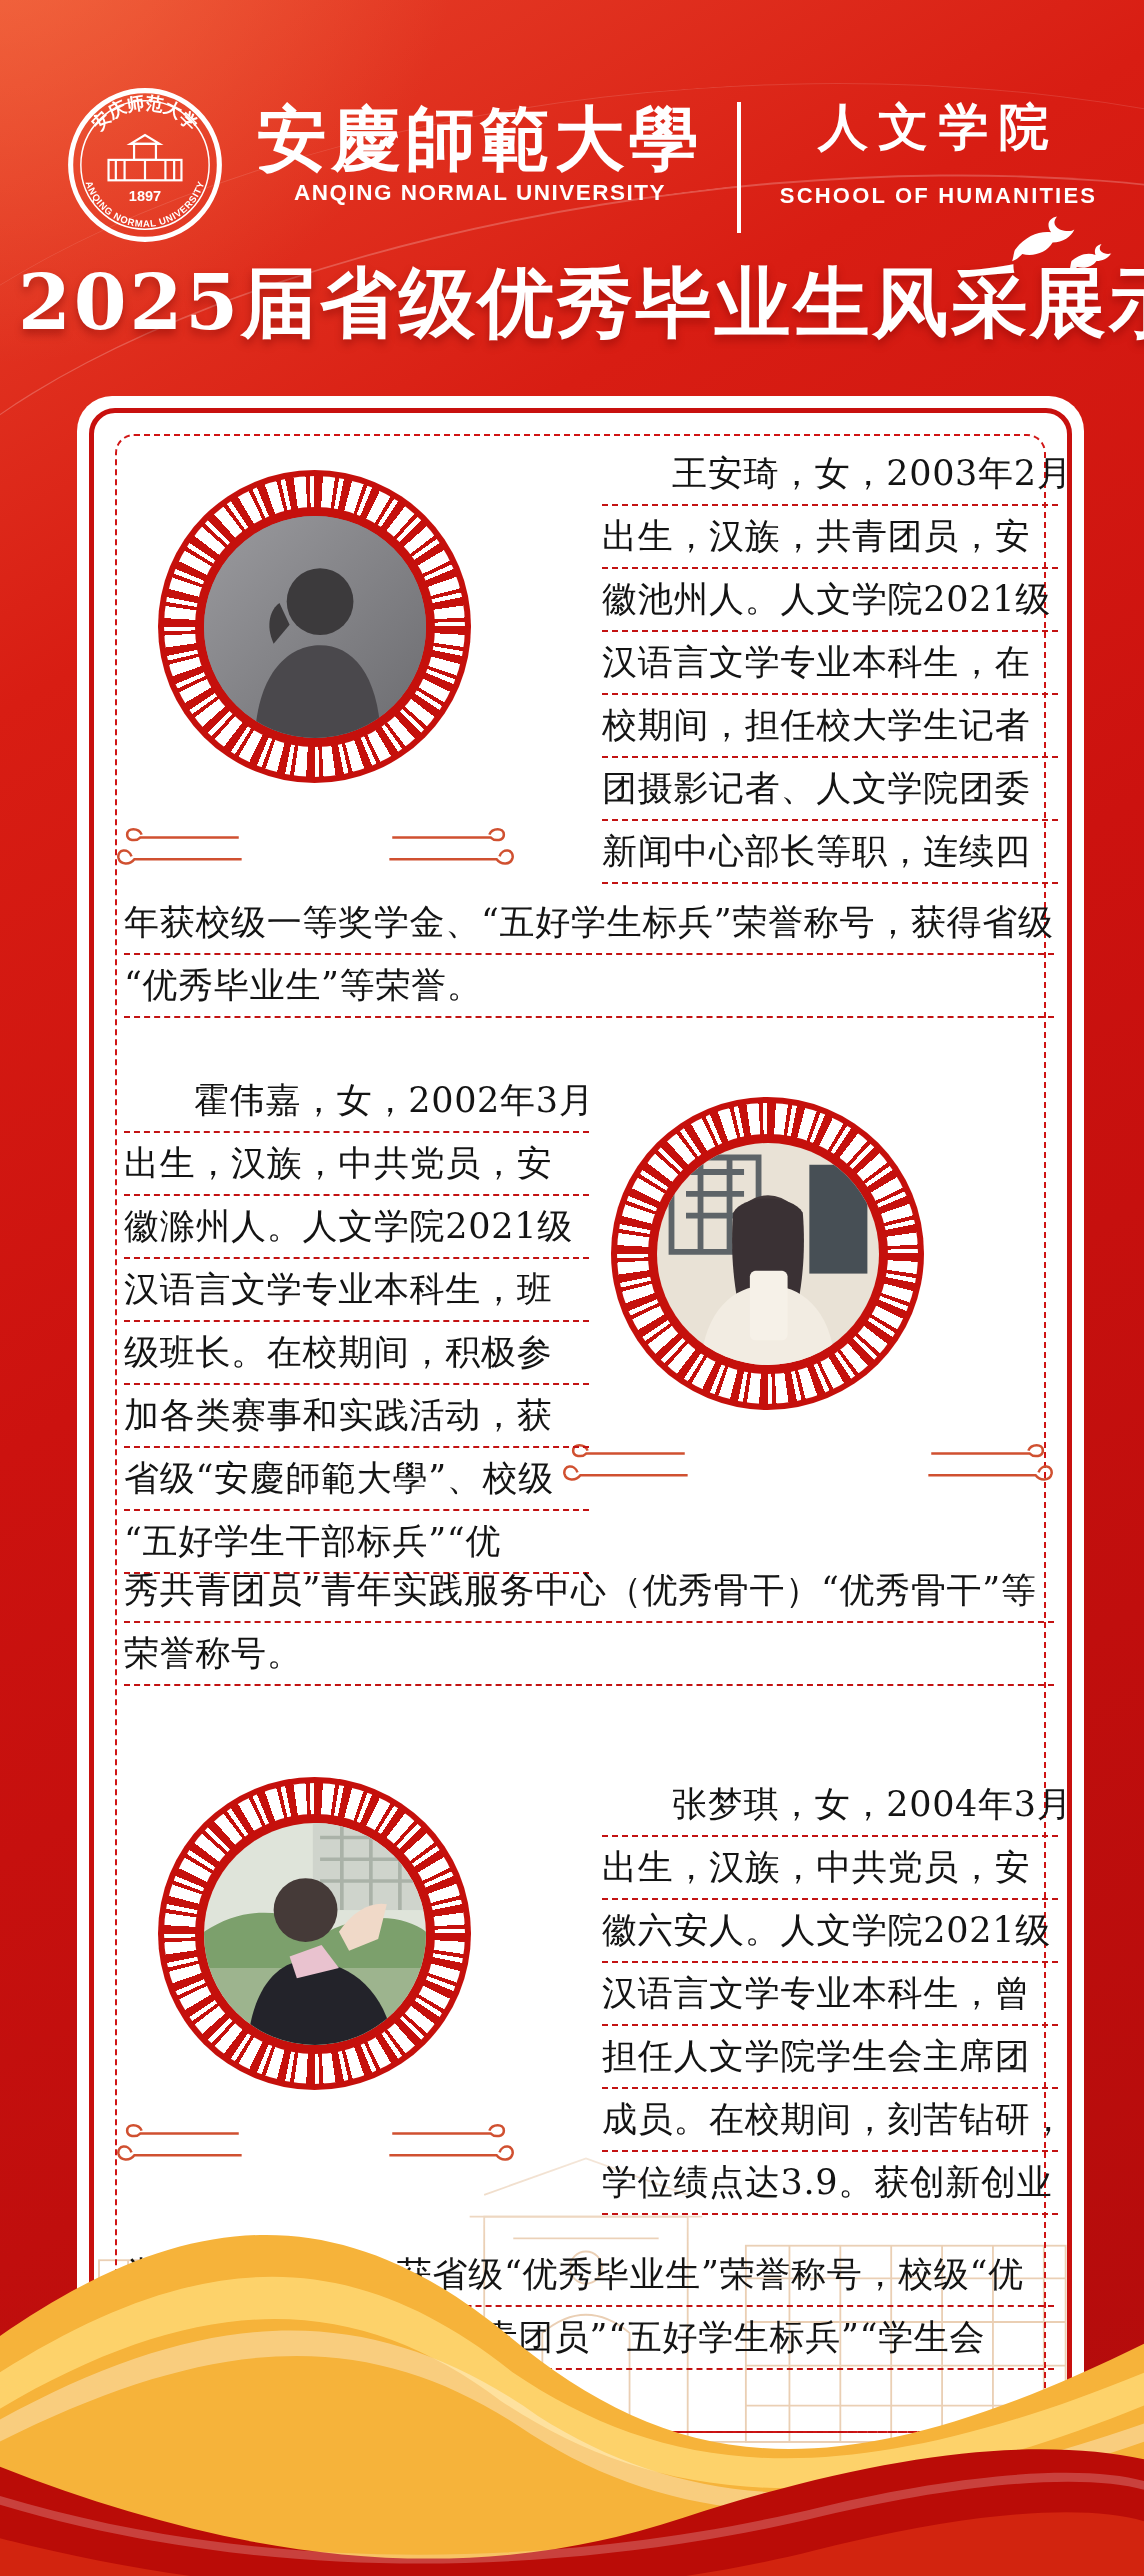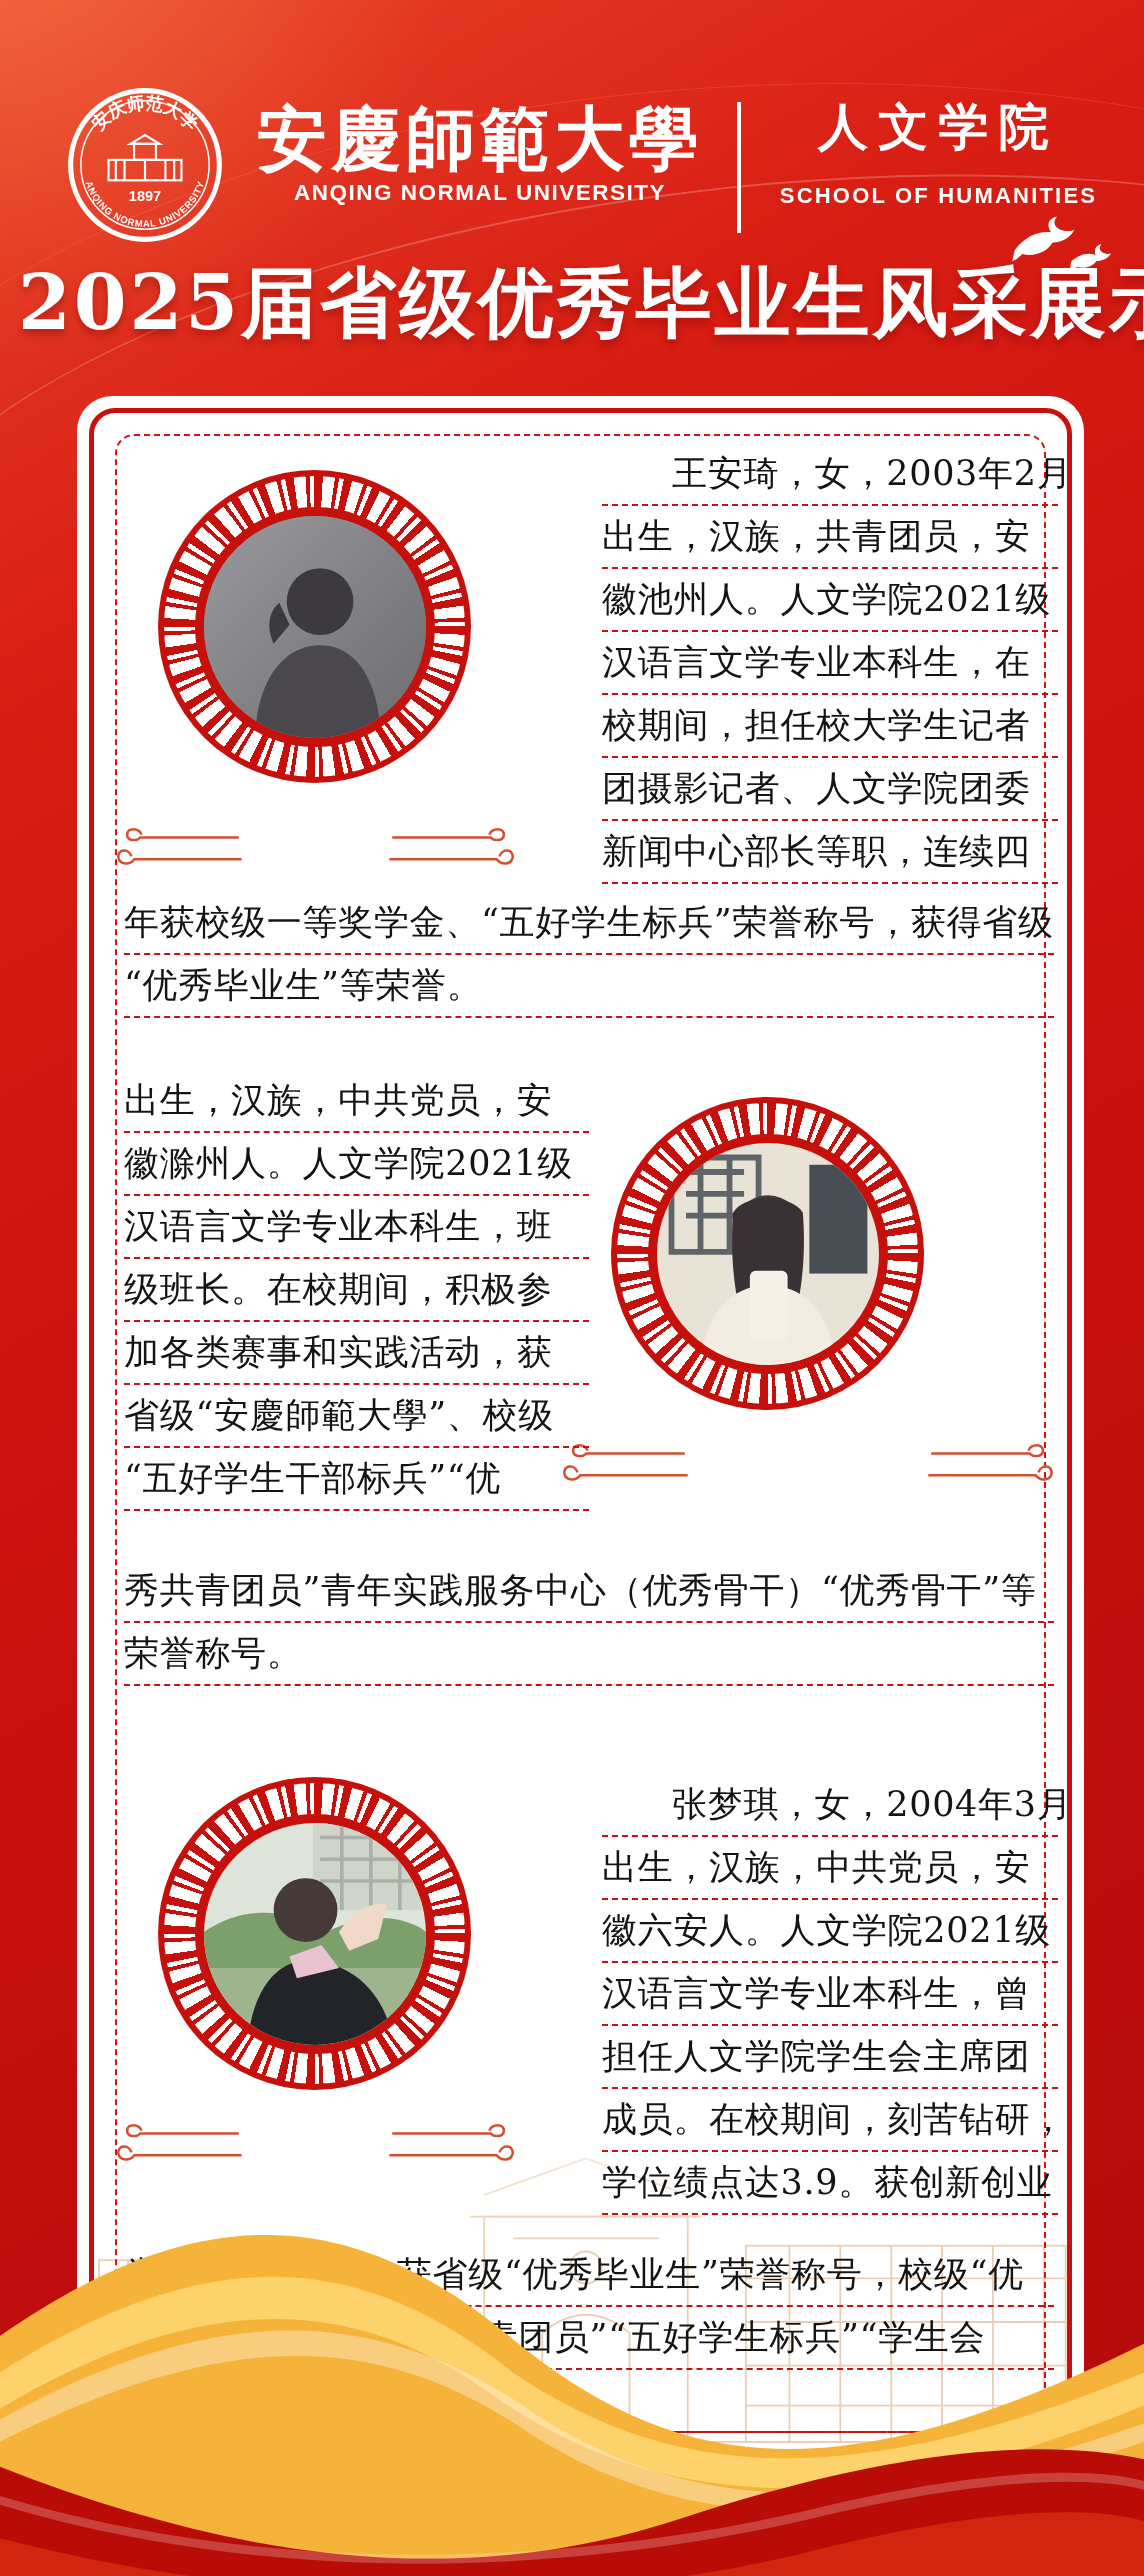--- a/index.html
+++ b/index.html
@@ -162,20 +162,21 @@
       <div class="tline">校期间，担任校大学生记者</div>
       <div class="tline">团摄影记者、人文学院团委</div>
       <div class="tline">新闻中心部长等职，连续四</div>
     </div>
     <div class="full" style="left:47px;top:496px;width:930px;">
       <div class="tline">年获校级一等奖学金、“五好学生标兵”荣誉称号，获得省级</div>
       <div class="tline">“优秀毕业生”等荣誉。</div>
     </div>
 
     <div class="col" style="left:47px;top:674px;width:465px;">
+      <div class="tline indent">霍伟嘉，女，2002年3月</div>
       <div class="tline">出生，汉族，中共党员，安</div>
       <div class="tline">徽滁州人。人文学院2021级</div>
       <div class="tline">汉语言文学专业本科生，班</div>
       <div class="tline">级班长。在校期间，积极参</div>
       <div class="tline">加各类赛事和实践活动，获</div>
       <div class="tline">省级“安慶師範大學”、校级</div>
       <div class="tline">“五好学生干部标兵”“优</div>
     </div>
     <div class="photo-wrap" style="left:534px;top:701px;">
       <div class="frame">

